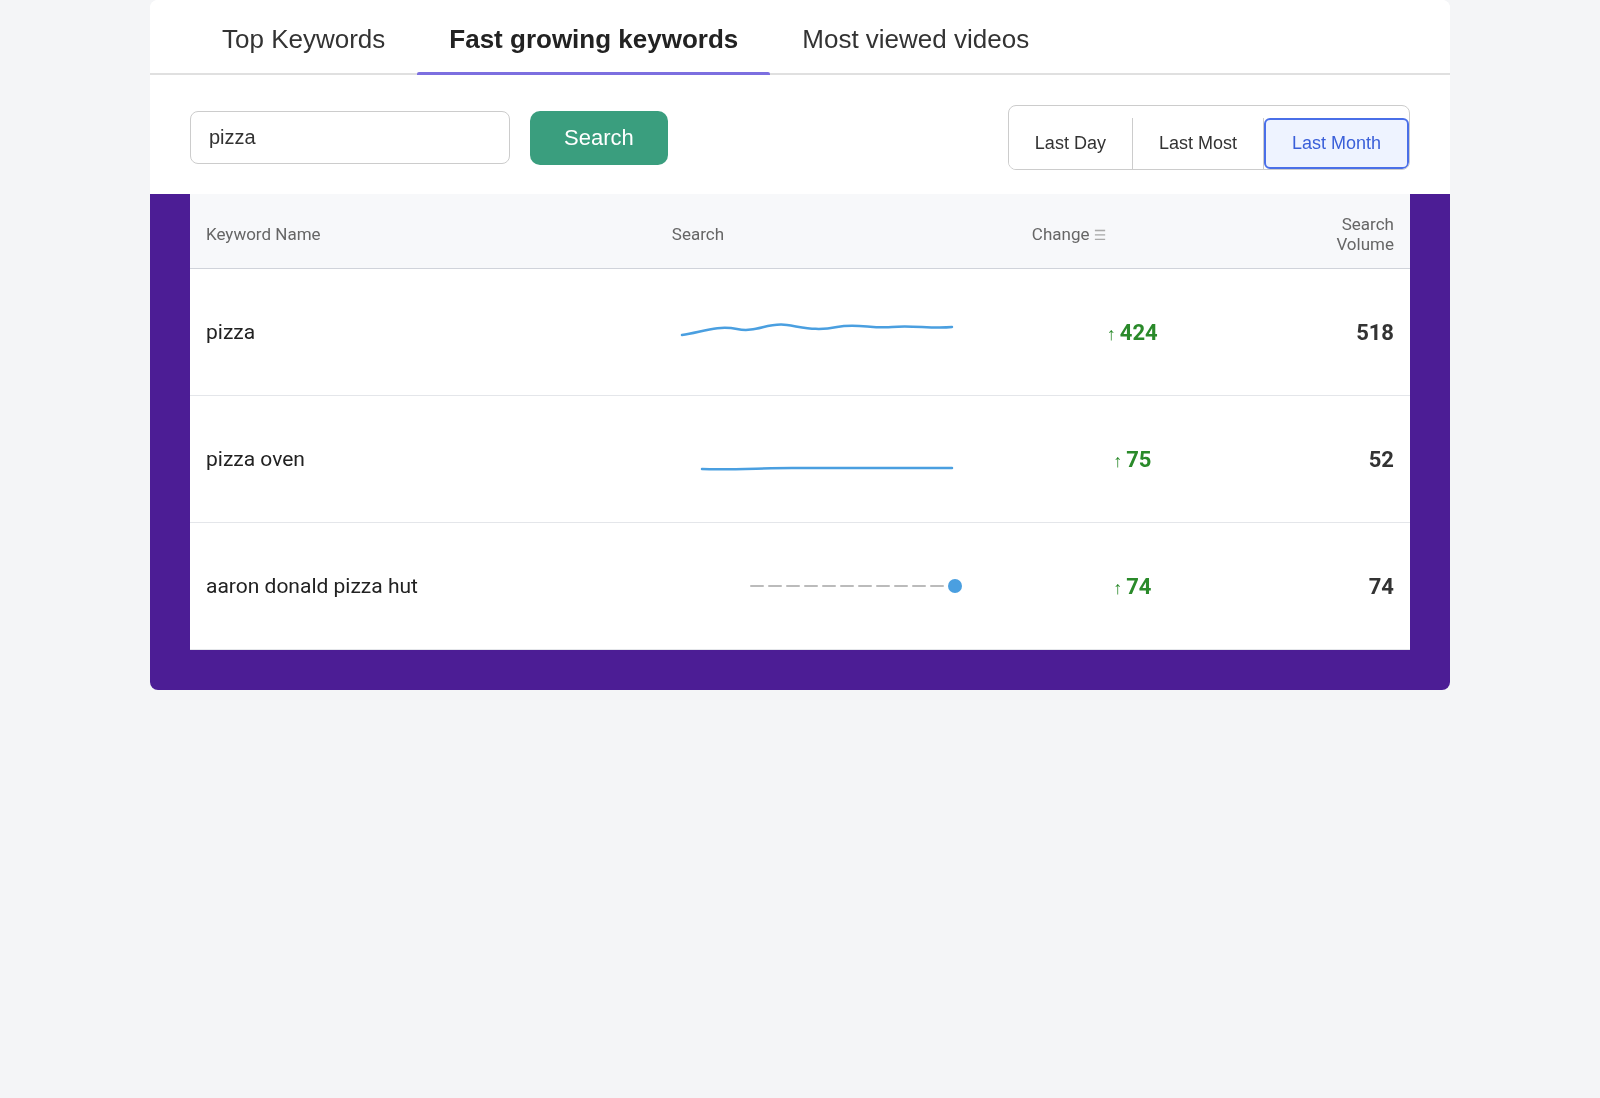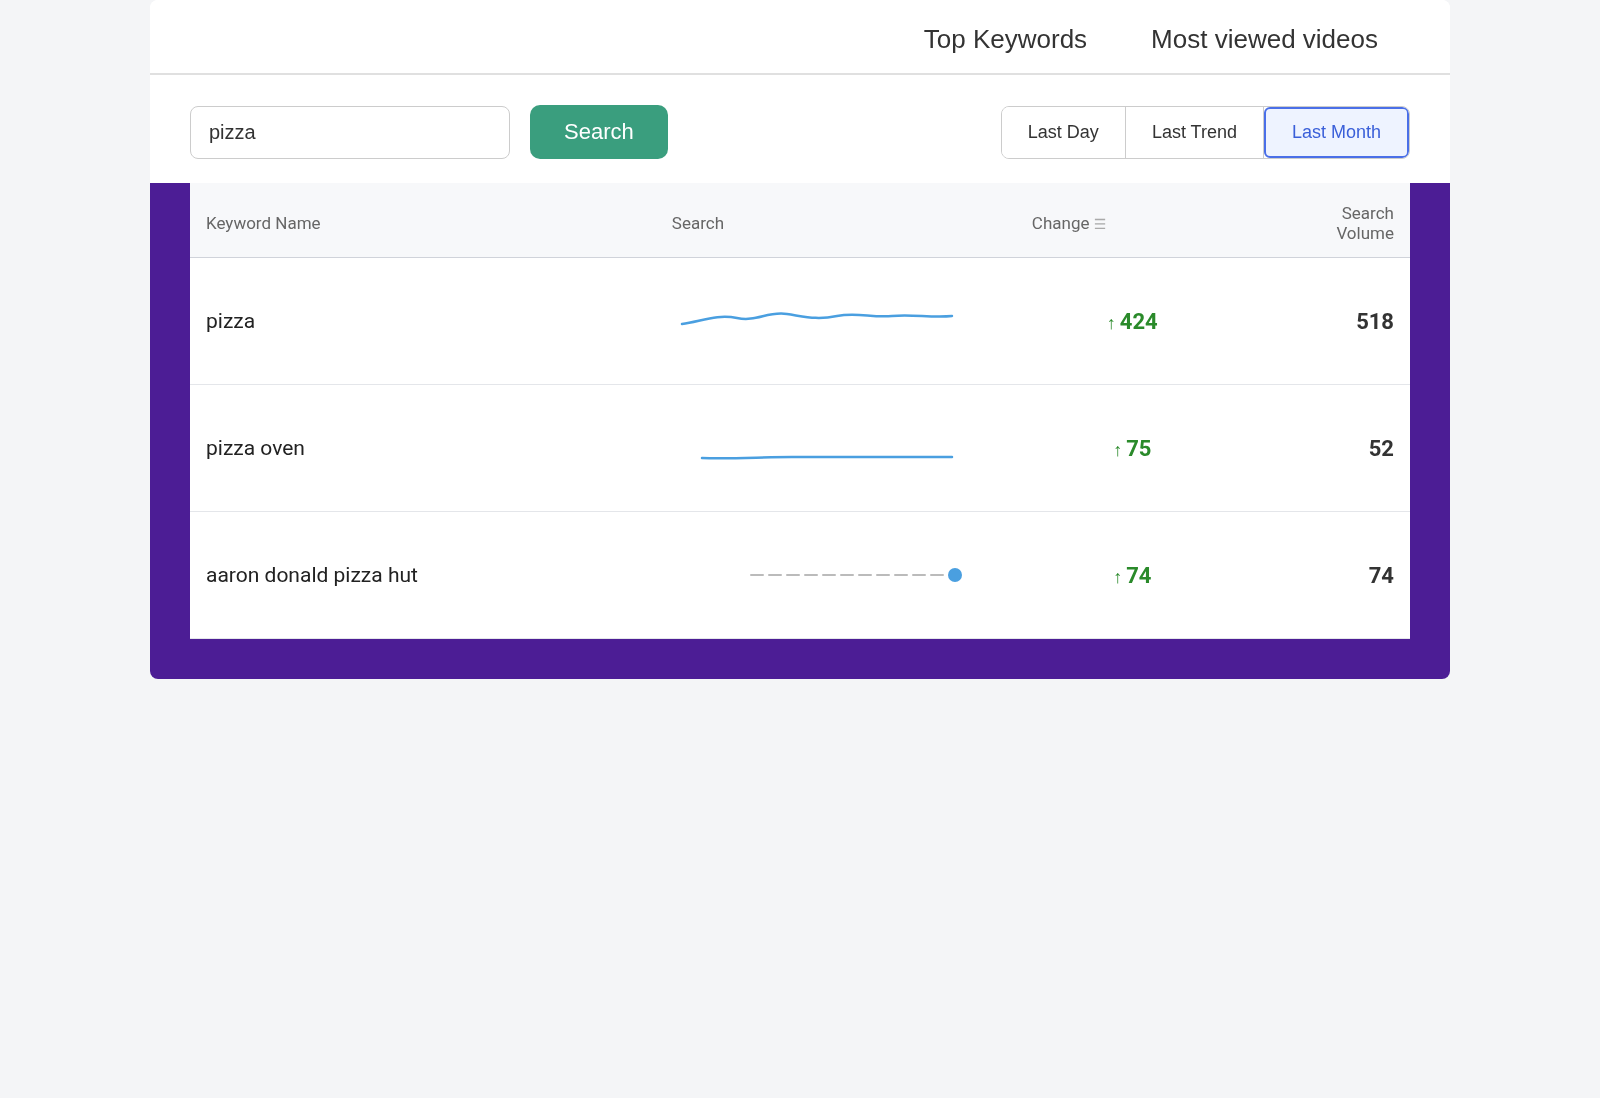--- a/index.html
+++ b/index.html
@@ -18,21 +18,20 @@
     }
 
     
     .tabs {
       display: flex;
       align-items: flex-end;
       border-bottom: 2px solid #e0e0e0;
       padding: 0 40px;
       gap: 0;
       background: #fff;
-      justify-content: flex-end;
     }
     .tab {
       padding: 24px 32px 18px 32px;
       font-size: 26px;
       font-weight: 400;
       color: #333;
       cursor: pointer;
       position: relative;
       white-space: nowrap;
       border: none;
@@ -91,20 +90,21 @@
     }
     .time-btn {
       padding: 13px 26px;
       font-size: 18px;
       color: #333;
       background: #fff;
       border: none;
       border-right: 1.5px solid #ccc;
       cursor: pointer;
       white-space: nowrap;
+      margin-top: 12px;
     }
     .time-btn:last-child {
       border-right: none;
       text-align: center;
     }
     .time-btn.active {
       background: #eef3ff;
       color: #3a5fd9;
       border: 2px solid #4a6fe8;
       border-radius: 6px;
@@ -212,30 +212,31 @@
       flex-shrink: 0;
     }
   </style>
 </head>
 <body>
 
 <div class="container">
 
   <div class="tabs">
     <button class="tab">Top Keywords</button>
+    <button class="tab active">Fast growing keywords</button>
     <button class="tab">Most viewed videos</button>
   </div>
 
   <div class="controls">
     <input class="search-input" type="text" value="pizza" placeholder="Search keyword" style="">
     <button class="search-btn">Search</button>
 
     <div class="time-filters">
       <button class="time-btn">Last Day</button>
-      <button class="time-btn">Last Trend</button>
+      <button class="time-btn">Last Most</button>
       <button class="time-btn active">Last Month</button>
     </div>
   </div>
 
   <div class="table-wrap">
     <table>
       <thead>
         <tr>
           <th>Keyword Name</th>
           <th>Search</th>

